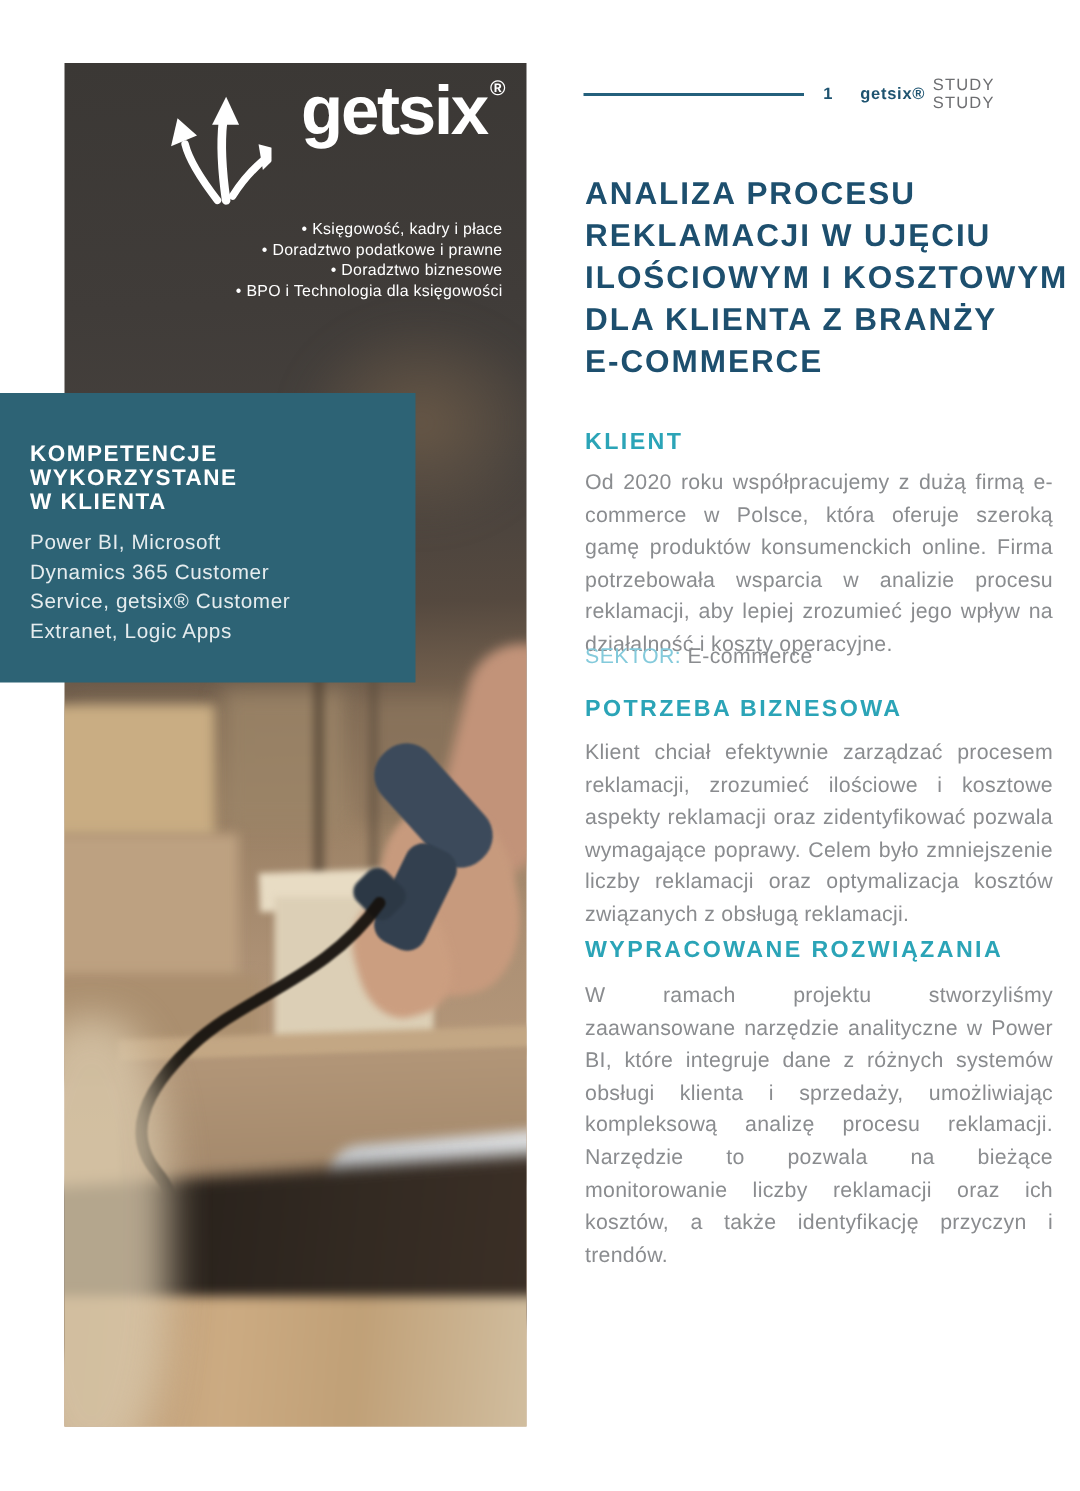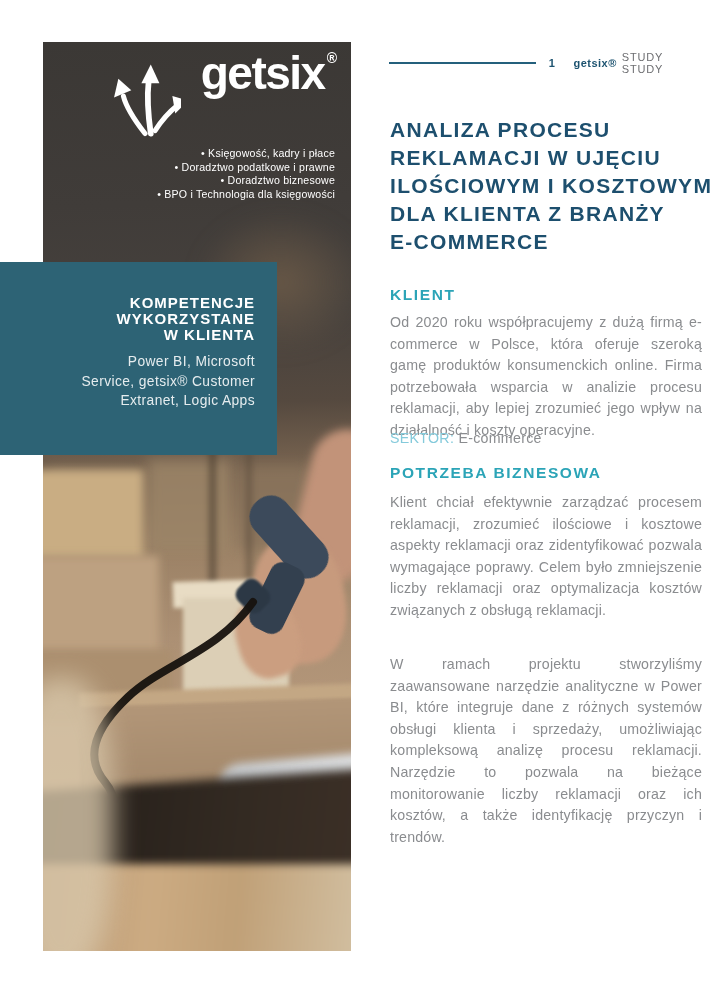--- a/index.html
+++ b/index.html
@@ -42,21 +42,21 @@
   .logo { position:absolute; top:14px; right:16px; width:250px; text-align:right; z-index:6; }
   .logo-row { display:flex; align-items:flex-start; justify-content:flex-end; gap:20px; }
   .wordmark-wrap { position:relative; line-height:.78; white-space:nowrap; }
   .wordmark { color:#ffffff; font-weight:bold; font-size:46px; letter-spacing:-1.5px; }
   .regmark { color:#ffffff; font-size:14px; font-weight:bold; position:relative; top:-26px; left:2px; }
   .taglines { margin-top:5px; }
   .tagline { color:#ffffff; font-size:10.6px; line-height:13.5px; letter-spacing:.2px; white-space:nowrap; }
 
   
   .comp-box { position:absolute; left:0; top:262px; width:277px; height:193px; background:#2d6375; z-index:8;
-    padding:33px 22px 0 20px; text-align:right; }
+    padding:33px 22px 0 20px; text-align:left; }
   .comp-heading-line { color:#ffffff; font-weight:bold; font-size:15px; line-height:16px; letter-spacing:1px; }
   .comp-items { margin-top:9px; }
   .comp-item-line { color:rgba(255,255,255,.88); font-size:13.8px; line-height:19.5px; letter-spacing:.4px; }
 
   
   .right-col { position:absolute; left:389px; top:0; width:314px; height:994px; }
   .header-row { position:absolute; left:0; top:51px; width:314px; display:flex; align-items:center; }
   .header-rule { width:156px; height:2px; background:#24607c; }
   .page-num { margin-left:13px; color:#1d5370; font-size:11px; font-weight:bold; letter-spacing:.5px; }
   .brand { margin-left:18px; color:#1d5370; font-size:11px; font-weight:bold; letter-spacing:.5px; }
@@ -132,20 +132,21 @@
       </div>
     </div>
   </div>
 
   <div class="comp-box">
     <div class="comp-heading-line">KOMPETENCJE</div>
     <div class="comp-heading-line">WYKORZYSTANE</div>
     <div class="comp-heading-line">W KLIENTA</div>
     <div class="comp-items">
       <div class="comp-item-line">Power BI, Microsoft</div>
+      <div class="comp-item-line">Dynamics 365 Customer</div>
       <div class="comp-item-line">Service, getsix® Customer</div>
       <div class="comp-item-line">Extranet, Logic Apps</div>
     </div>
   </div>
 
   <div class="right-col">
 
     <div class="header-row">
       <div class="header-rule"></div>
       <span class="page-num">1</span>
@@ -164,16 +165,17 @@
     <h2 class="sec-heading h-klient">KLIENT</h2>
     <p class="sec-body b-klient">Od 2020 roku współpracujemy z dużą firmą e-commerce w Polsce, która oferuje szeroką gamę produktów konsumenckich online. Firma potrzebowała wsparcia w analizie procesu reklamacji, aby lepiej zrozumieć jego wpływ na działalność i koszty operacyjne.</p>
     <p class="sektor-line">
       <span class="sektor-label">SEKTOR:</span>
       <span class="sektor-value">E-commerce</span>
     </p>
 
     <h2 class="sec-heading h-potrzeba">POTRZEBA BIZNESOWA</h2>
     <p class="sec-body b-potrzeba">Klient chciał efektywnie zarządzać procesem reklamacji, zrozumieć ilościowe i kosztowe aspekty reklamacji oraz zidentyfikować pozwala wymagające poprawy. Celem było zmniejszenie liczby reklamacji oraz optymalizacja kosztów związanych z obsługą reklamacji.</p>
 
+    <h2 class="sec-heading h-rozwiazania">WYPRACOWANE ROZWIĄZANIA</h2>
     <p class="sec-body b-rozwiazania">W ramach projektu stworzyliśmy zaawansowane narzędzie analityczne w Power BI, które integruje dane z różnych systemów obsługi klienta i sprzedaży, umożliwiając kompleksową analizę procesu reklamacji. Narzędzie to pozwala na bieżące monitorowanie liczby reklamacji oraz ich kosztów, a także identyfikację przyczyn i trendów.</p>
 
   </div>
 </div>
 
 </body></html>

